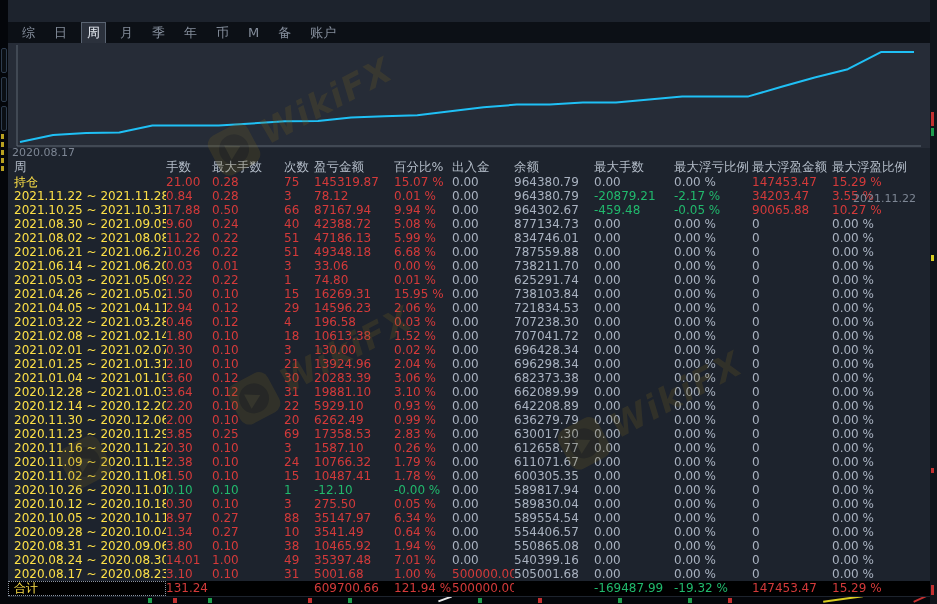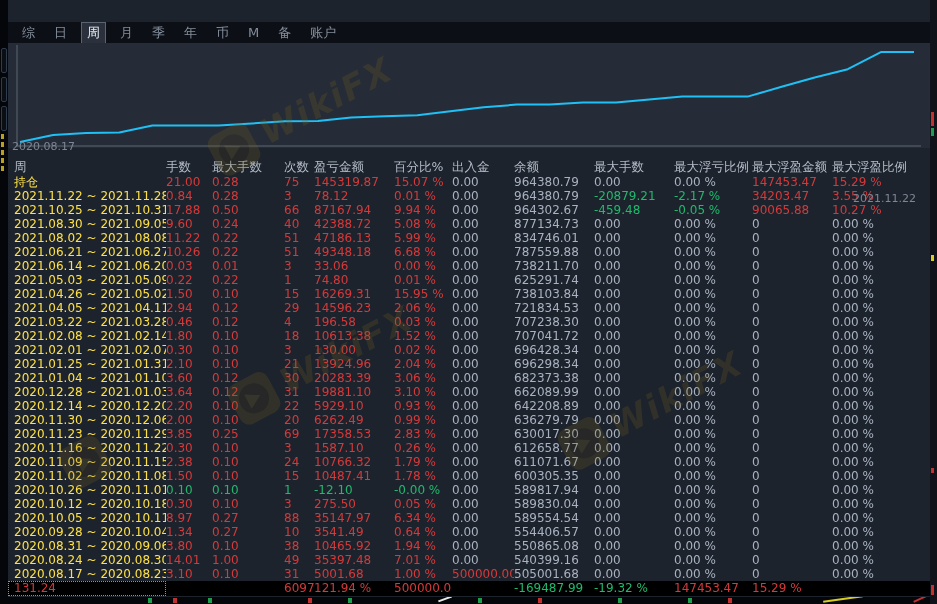--- a/index.html
+++ b/index.html
@@ -20,21 +20,21 @@
   .titlebar { position:absolute; left:0; top:0; width:100%; height:22px; background:#000; display:flex; align-items:center; justify-content:space-between; padding:0 8px 0 10px; }
   .title { color:#ffff00; font-weight:bold; font-size:12px; }
   .brand { color:#9dc3e6; font-size:12px; }
 
   .menubar { position:absolute; left:0; top:22px; width:100%; height:21px; background:#0c1016; display:flex; align-items:center; gap:9px; padding-left:9px; }
   .tab { color:#848d9b; font-size:13px; padding:1px 5px; cursor:default; }
   .tab.active { color:#e8edf4; background:#2b313c; border:1px solid #5a6472; }
 
   .chart-panel { position:absolute; left:0; top:43px; width:922px; height:105px; background:#262c37; }
   .x-label { position:absolute; font-size:11px; color:#7d8694; z-index:3; }
-  .x-label.left { left:4px; top:140px;text-align:right; }
+  .x-label.left { left:4px; top:146px;text-align:right; }
   .x-label.right { right:14px; top:150px;margin-top:42px; }
 
   
   .table { position:absolute; left:0; top:158px; width:922px; }
   .row, .hrow { display:grid; grid-template-columns:158px 46px 72px 30px 80px 58px 62px 80px 80px 78px 80px 84px; }
   .hrow { height:17px; line-height:17px; }
   .row { height:14px; line-height:14px; }
   .cell { font-size:12px; white-space:nowrap; overflow:hidden; }
   .cell:first-child { padding-left:6px; }
   .hcell { font-size:12.5px; color:#b4bdc9; }
@@ -518,20 +518,21 @@
           <span class="cell t-r">5001.68</span>
           <span class="cell t-r">1.00 %</span>
           <span class="cell t-r">500000.00</span>
           <span class="cell t-n">505001.68</span>
           <span class="cell t-n">0.00</span>
           <span class="cell t-n">0.00 %</span>
           <span class="cell t-n">0</span>
           <span class="cell t-n">0.00 %</span>
         </div>
         <div class="row total">
+          <span class="cell t-d">合计</span>
           <span class="cell t-r">131.24</span>
           <span class="cell t-n"></span>
           <span class="cell t-n"></span>
           <span class="cell t-r">609700.66</span>
           <span class="cell t-r">121.94 %</span>
           <span class="cell t-r">500000.00</span>
           <span class="cell t-n"></span>
           <span class="cell t-g">-169487.99</span>
           <span class="cell t-g">-19.32 %</span>
           <span class="cell t-r">147453.47</span>

